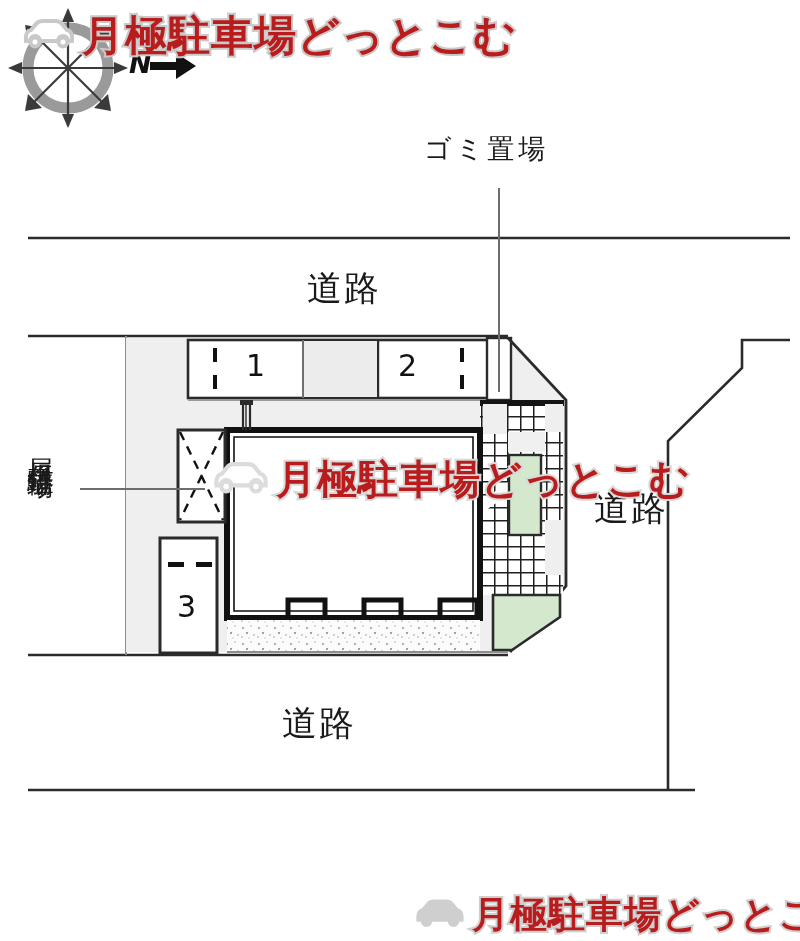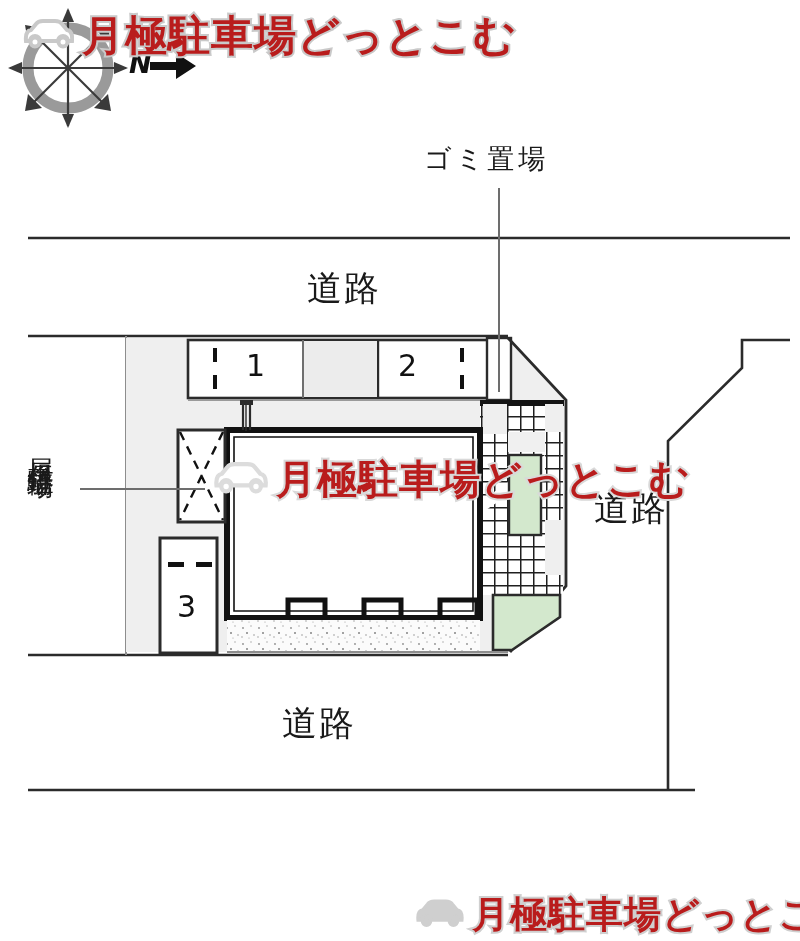--- a/index.html
+++ b/index.html
@@ -3,21 +3,21 @@
 <meta charset="utf-8">
 <style>
   html,body{margin:0;padding:0;background:#ffffff;}
   body{width:800px;height:941px;position:relative;overflow:hidden;
        font-family:"DejaVu Sans","Liberation Sans",sans-serif;}
   #stage{position:absolute;inset:0;width:800px;height:941px;}
   svg.map{position:absolute;left:0;top:0;width:800px;height:941px;}
   .lbl{position:absolute;color:#1a1a1a;font-family:"DejaVu Sans","Liberation Sans",sans-serif;
        letter-spacing:2px;white-space:nowrap;}
   .road-lbl{font-size:35px;font-weight:400;}
-  .gomi-lbl{font-size:27px;font-weight:400;left:424px;top:141px;letter-spacing:4px;}
+  .gomi-lbl{font-size:27px;font-weight:400;left:424px;top:131px;letter-spacing:4px;}
   .vert-lbl{font-size:26px;writing-mode:vertical-rl;text-orientation:upright;
             letter-spacing:3px;left:28px;top:438px;line-height:1;}
   .stall-num{position:absolute;font-size:30px;color:#111;
              font-family:"DejaVu Sans","Liberation Sans",sans-serif;}
   
   .wm{position:absolute;display:flex;align-items:center;pointer-events:none;
       user-select:none;white-space:nowrap;}
   .wm-txt{font-family:"DejaVu Sans","Liberation Sans",sans-serif;font-weight:700;
           color:#b91c1c;letter-spacing:1px;}
   .wm-top .wm-txt{font-size:42px;-webkit-text-stroke:4px #c9c9c9;paint-order:stroke fill;}

